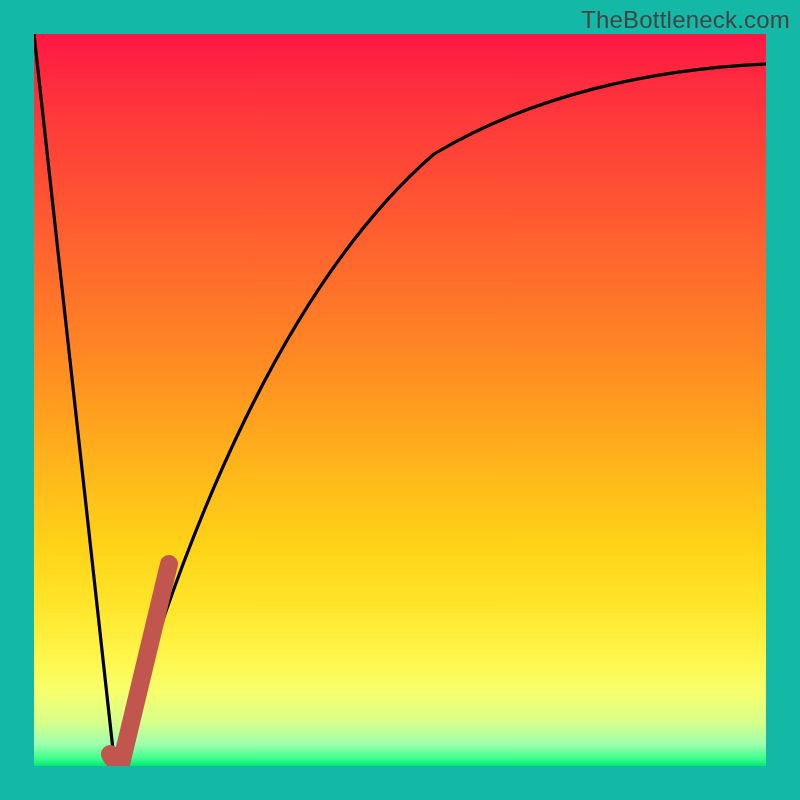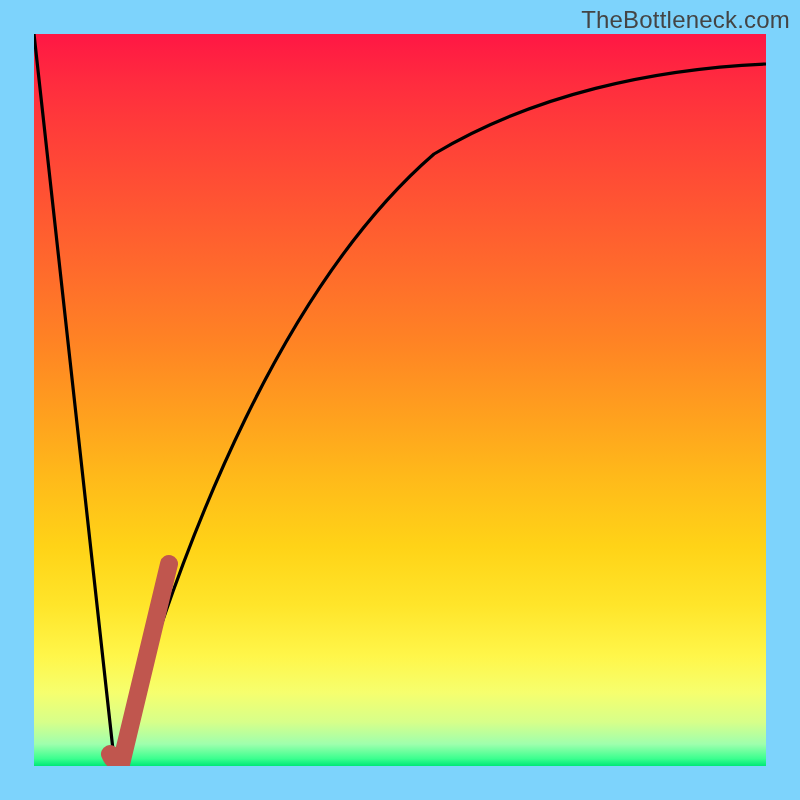--- a/index.html
+++ b/index.html
@@ -10,21 +10,21 @@
     background: #000;
     overflow: hidden;
     font-family: Arial, Helvetica, sans-serif;
   }
   .frame {
     position: absolute;
     left: 0;
     top: 0;
     width: 800px;
     height: 800px;
-    background: #7dd3fc;
+    background: #14b8a6;
   }
   .plot {
     position: absolute;
     left: 34px;
     top: 34px;
     width: 732px;
     height: 732px;
     overflow: hidden;
   }
   .gradient {

